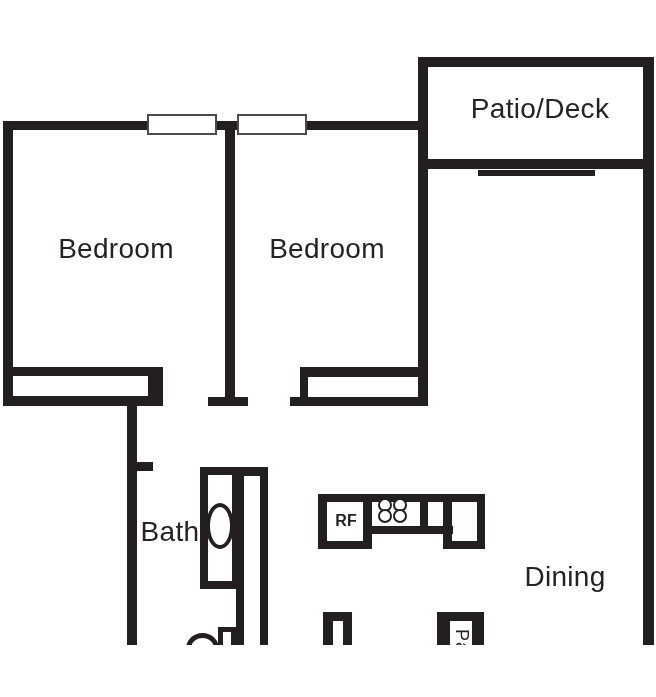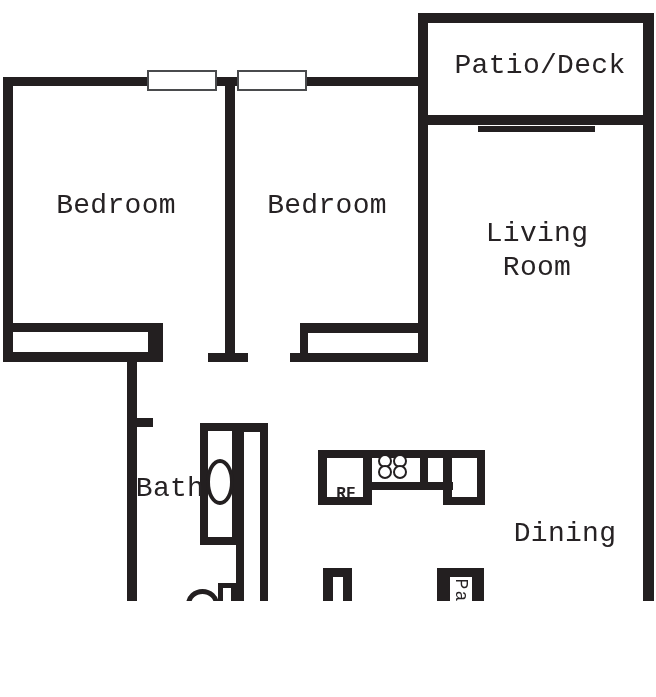--- a/index.html
+++ b/index.html
@@ -6,22 +6,23 @@
     --wall:#231f20;
     --ink:#262224;
     --background:#ffffff;
     --window_outline:#4a4b4d;
   }
   html,body{margin:0;padding:0;background:#fff;}
   .plan{
     position:relative;
     width:656px;height:601px;
     background:var(--background);
-    font-family:Liberation Mono, monospace;
+    font-family:Liberation Sans, sans-serif;
     overflow:hidden;
+    margin-top:44px;
   }
   .w{position:absolute;background:var(--wall);}
   .hollow{position:absolute;background:var(--wall);}
   .inner{position:absolute;background:var(--background);}
   .win{
     position:absolute;
     background:var(--background);
     border:2px solid var(--window_outline);
     box-sizing:border-box;
   }
@@ -139,22 +140,18 @@
   <div class="w" style="left:343px;top:652px;width:107px;height:10px;"></div>
   <div class="w" style="left:437px;top:568px;width:13px;height:94px;"></div>
   <div class="w" style="left:437px;top:568px;width:47px;height:9px;"></div>
   <div class="w" style="left:472px;top:568px;width:12px;height:125px;"></div>
   <div class="w" style="left:484px;top:614px;width:9px;height:11px;"></div>
   <div class="oval" style="left:372px;top:654px;width:52px;height:31px;"></div>
 
   <div class="lbl" style="left:540px;top:65px;">Patio/Deck</div>
   <div class="lbl" style="left:116px;top:205px;">Bedroom</div>
   <div class="lbl" style="left:327px;top:205px;">Bedroom</div>
-  <div class="lbl two-line" style="left:537px;top:251px;">
-    <span>Living</span><br>
-    <span>Room</span>
-  </div>
   <div class="lbl" style="left:170px;top:488px;">Bath</div>
   <div class="lbl" style="left:565px;top:533px;">Dining</div>
-  <div class="lbl small" style="left:346px;top:494px;">RF</div>
+  <div class="lbl small" style="left:346px;top:477px;">RF</div>
   <div class="lbl vertical" style="left:461px;top:614px;">Pantry</div>
 
 </div>
 
 </body></html>

